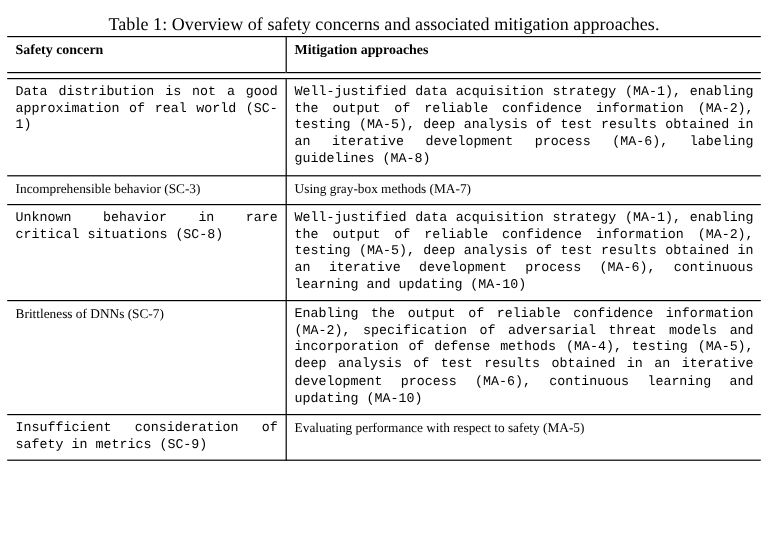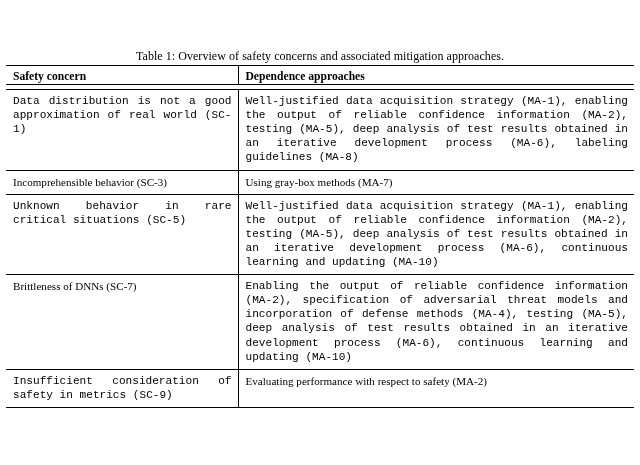--- a/index.html
+++ b/index.html
@@ -16,26 +16,25 @@
     -webkit-font-smoothing: antialiased;
   }
   .page {
     position: relative;
     width: 640px;
     height: 465px;
     box-sizing: border-box;
   }
   .caption {
     text-align: center;
-    font-size: 12px;
+    font-size: 15px;
     line-height: 14px;
-    padding-top: 1px;
+    padding-top: 14px;
     padding-bottom: 2px;
     letter-spacing: 0.05px;
-    margin-top: 48px;
   }
   .table-wrap {
     margin: 0 6px 0 6px;
     width: 628px;
   }
   table.safety-table {
     width: 628px;
     border-collapse: collapse;
     table-layout: fixed;
     font-size: 11.1px;
@@ -43,21 +42,21 @@
   }
   table.safety-table col.c1 { width: 232px; }
   table.safety-table col.c2 { width: 396px; }
 
   
   table.safety-table thead tr.head-row th {
     border-top: 1.2px solid #000;
     font-weight: bold;
     text-align: left;
     vertical-align: middle;
-    padding: 4px 6px 0 7px;
+    padding: 4px 6px 11px 7px;
     font-size: 11.6px;
   }
   table.safety-table thead tr.head-row th.col-left {
     border-right: 1.1px solid #000;
   }
   
   table.safety-table thead tr.rule-row td {
     padding: 0;
     height: 4px;
     border-top: 1.1px solid #000;
@@ -100,21 +99,21 @@
 
   <div class="table-wrap">
     <table class="safety-table">
       <colgroup>
         <col class="c1">
         <col class="c2">
       </colgroup>
       <thead>
         <tr class="head-row">
           <th class="col-left">Safety concern</th>
-          <th class="col-right">Dependence approaches</th>
+          <th class="col-right">Mitigation approaches</th>
         </tr>
         <tr class="rule-row">
           <td colspan="2"></td>
         </tr>
       </thead>
       <tbody>
 
         <tr>
           <td class="col-left">
             <p class="cell-p last-line-left">Data distribution is not a good approximation of real world (SC-1)</p>
@@ -129,21 +128,21 @@
           <td class="col-left">
             <p class="cell-p nojust">Incomprehensible behavior (SC-3)</p>
           </td>
           <td class="col-right">
             <p class="cell-p nojust">Using gray-box methods (MA-7)</p>
           </td>
         </tr>
 
         <tr>
           <td class="col-left">
-            <p class="cell-p last-line-left">Unknown behavior in rare critical situations (SC-5)</p>
+            <p class="cell-p last-line-left">Unknown behavior in rare critical situations (SC-8)</p>
           </td>
           <td class="col-right">
             <p class="cell-p last-line-left">Well-justified data acquisition strategy (MA-1), enabling the output of reliable confidence information (MA-2), testing (MA-5), deep analysis of test results obtained in an iterative development process (MA-6), continuous learning and updating (MA-10)</p>
           </td>
         </tr>
 
 
         <tr>
           <td class="col-left">
             <p class="cell-p nojust">Brittleness of DNNs (SC-7)</p>
@@ -153,21 +152,21 @@
           </td>
         </tr>
 
 
 
         <tr>
           <td class="col-left">
             <p class="cell-p last-line-left">Insufficient consideration of safety in metrics (SC-9)</p>
           </td>
           <td class="col-right">
-            <p class="cell-p nojust">Evaluating performance with respect to safety (MA-2)</p>
+            <p class="cell-p nojust">Evaluating performance with respect to safety (MA-5)</p>
           </td>
         </tr>
 
       </tbody>
     </table>
   </div>
 
 </div>
 
 </body></html>

